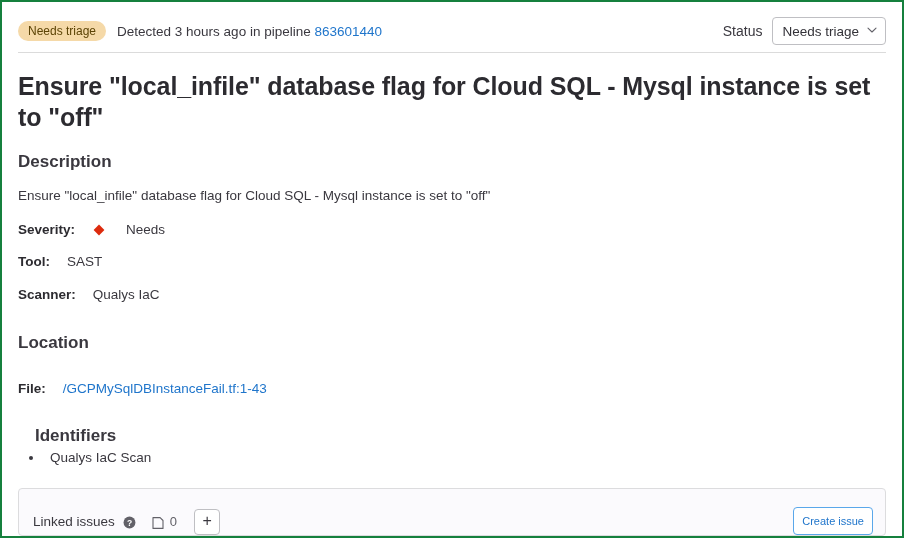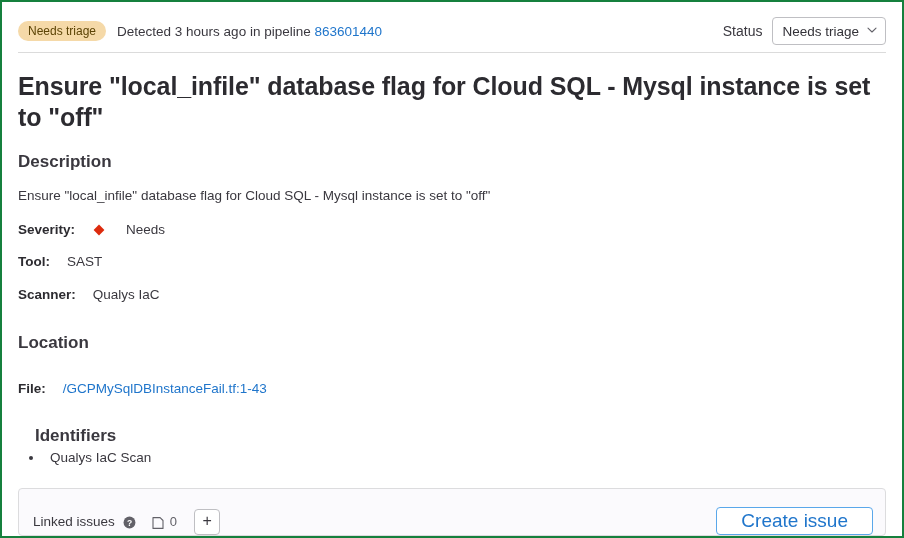--- a/index.html
+++ b/index.html
@@ -229,26 +229,26 @@
     justify-content: center;
     color: #3a383f;
     font-size: 16px;
     line-height: 1;
     cursor: pointer;
     padding-bottom: 2px;
   }
   .create-btn {
     height: 28px;
     box-sizing: border-box;
-    padding: 0 24px;
+    padding: 0 8px;
     border: 1px solid #5aa7ea;
     border-radius: 4px;
     background: #ffffff;
     color: #1f75cb;
-    font-size: 19px;
+    font-size: 11px;
     font-family: "Liberation Sans", sans-serif;
     display: inline-flex;
     align-items: center;
     cursor: pointer;
     white-space: nowrap;
   }
 </style>
 </head>
 <body>
 

